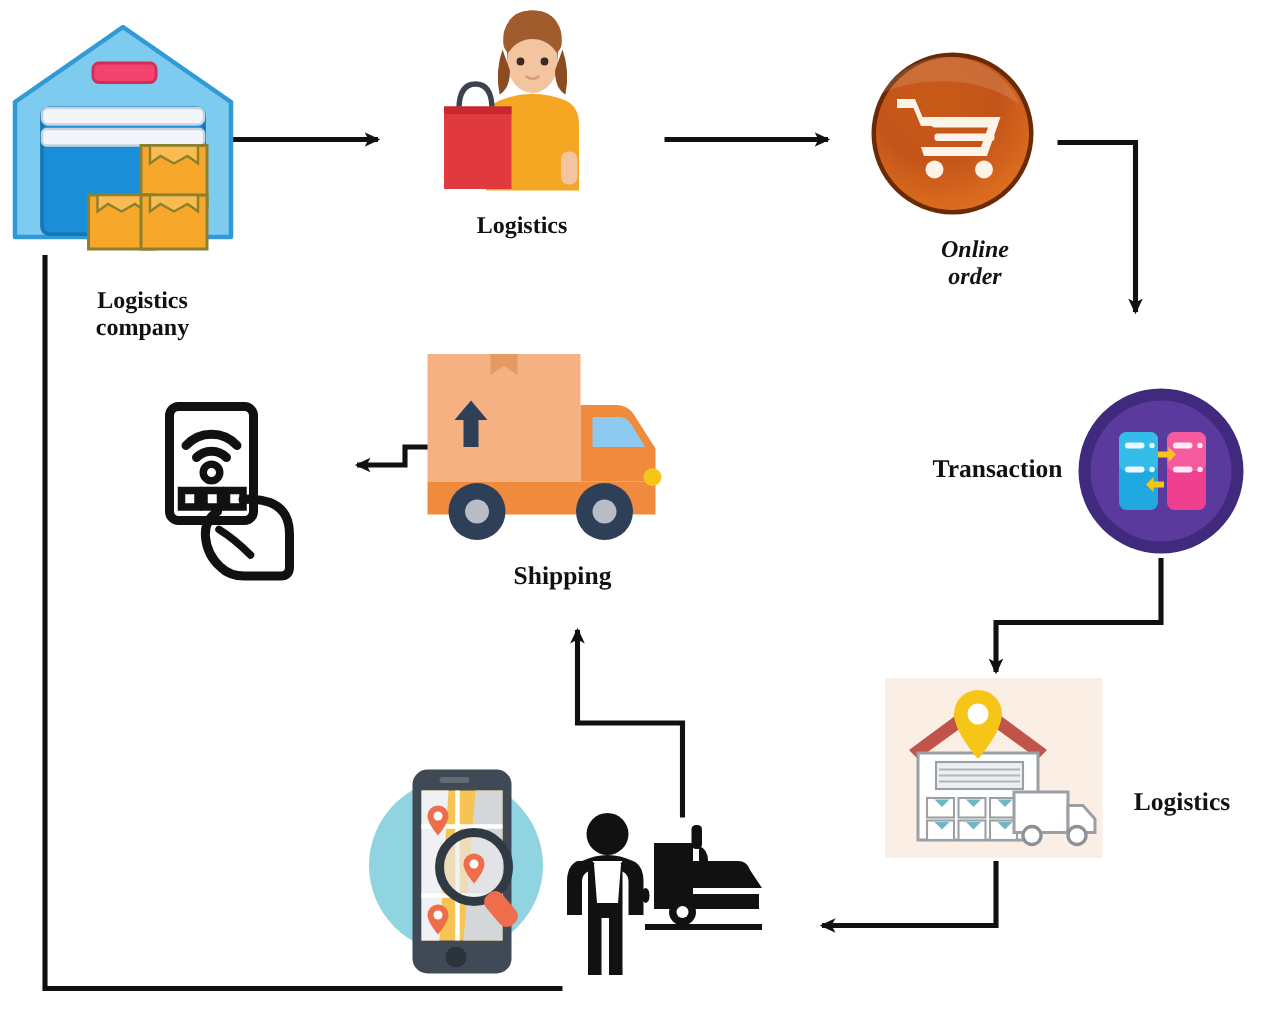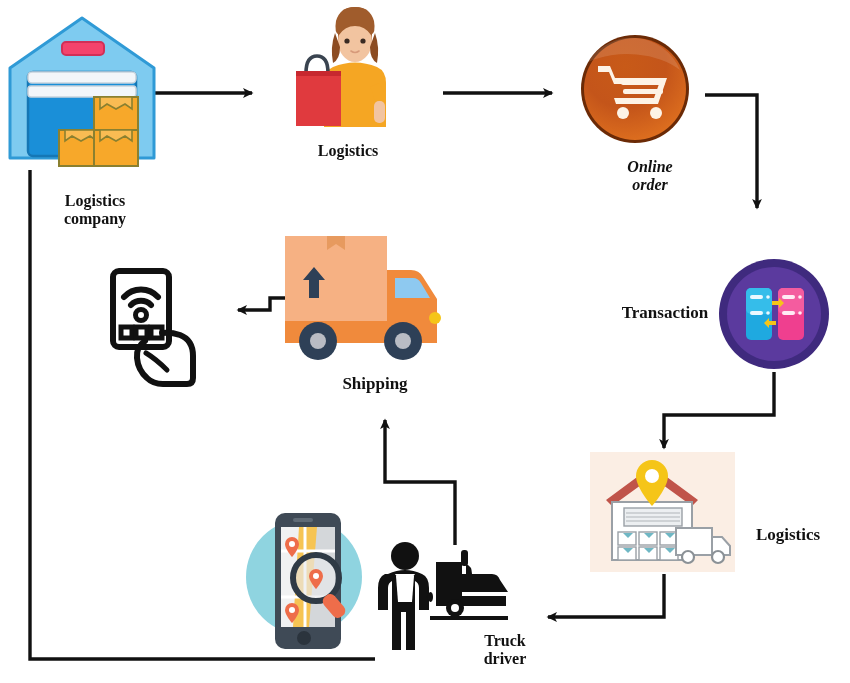--- a/index.html
+++ b/index.html
@@ -180,22 +180,20 @@
         <rect x="58" y="56" width="70" height="10"></rect>
         <rect x="83" y="10" width="7" height="16" rx="3"></rect>
         <path d="M88 24 q6 2 6 10 h-6 Z"></path>
         <circle cx="77" cy="68" r="9"></circle>
         <circle cx="77" cy="68" r="4" fill="#fff"></circle>
         <rect x="52" y="76" width="78" height="4"></rect>
         <path d="M52 52 q-6 4 0 10 q3 0 3 -5 q0 -5 -3 -5 Z"></path>
       </g>
     </svg>
   </div>
-  <div class="label" style="left:450px;top:632px;width:110px;font-size:16px;">Truck
-driver</div>
 
   <div class="icon" style="left:242px;top:505px;">
     <svg width="135" height="150" viewBox="0 0 135 150">
       <circle cx="62" cy="72" r="58" fill="#8fd4e0"></circle>
       <rect x="33" y="8" width="66" height="136" rx="10" fill="#3f4a56"></rect>
       <rect x="39" y="22" width="54" height="100" fill="#f6c453"></rect>
       <path d="M39 22 h18 l-6 100 h-12 Z" fill="#f0f1f2"></path>
       <path d="M75 22 h18 v100 h-26 Z" fill="#d4d7da"></path>
       <g stroke="#ffffff" stroke-width="3" fill="none">
         <line x1="39" y1="46" x2="93" y2="46"></line>

